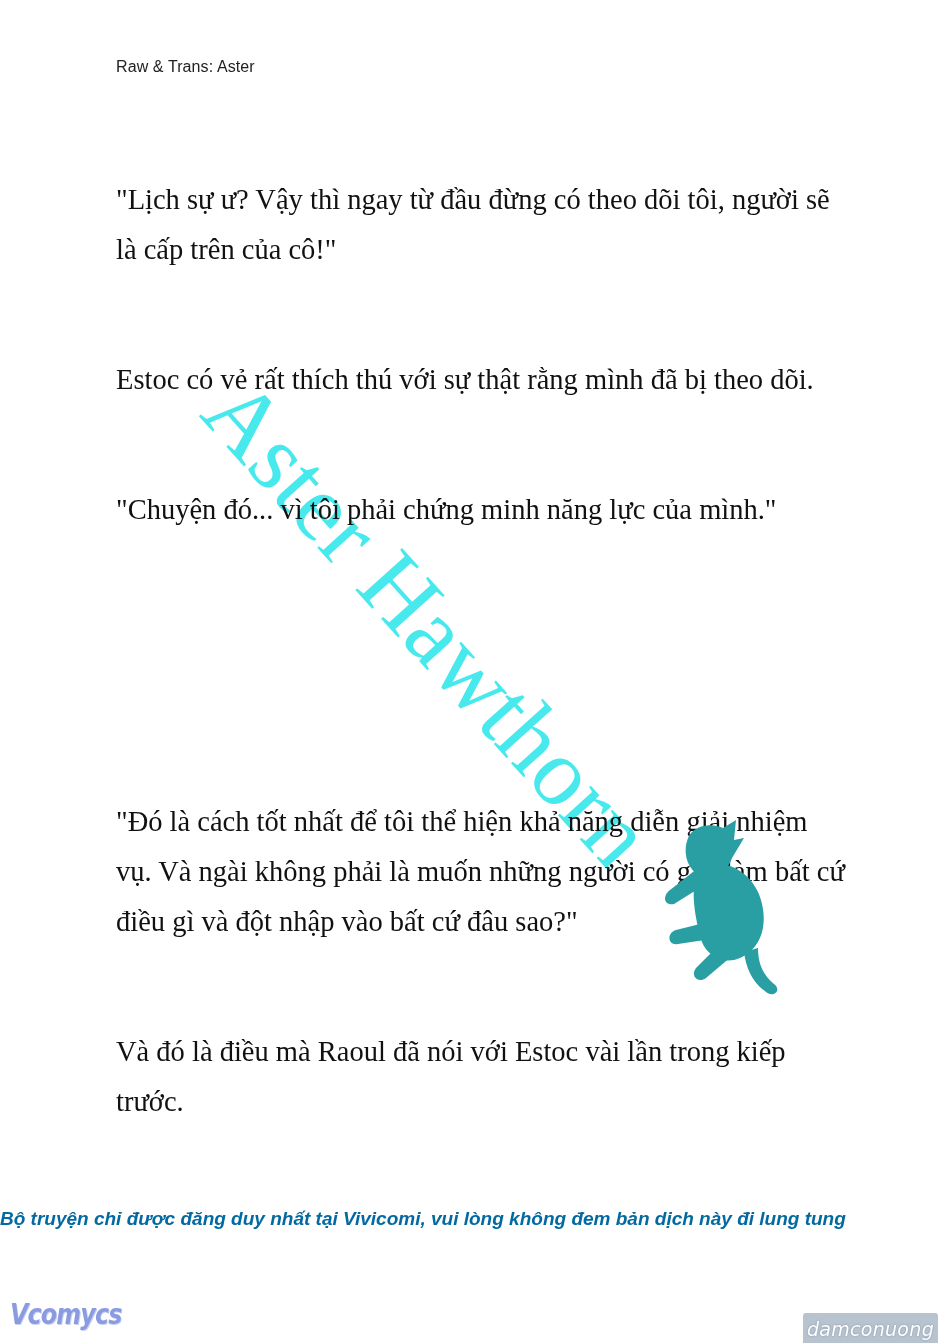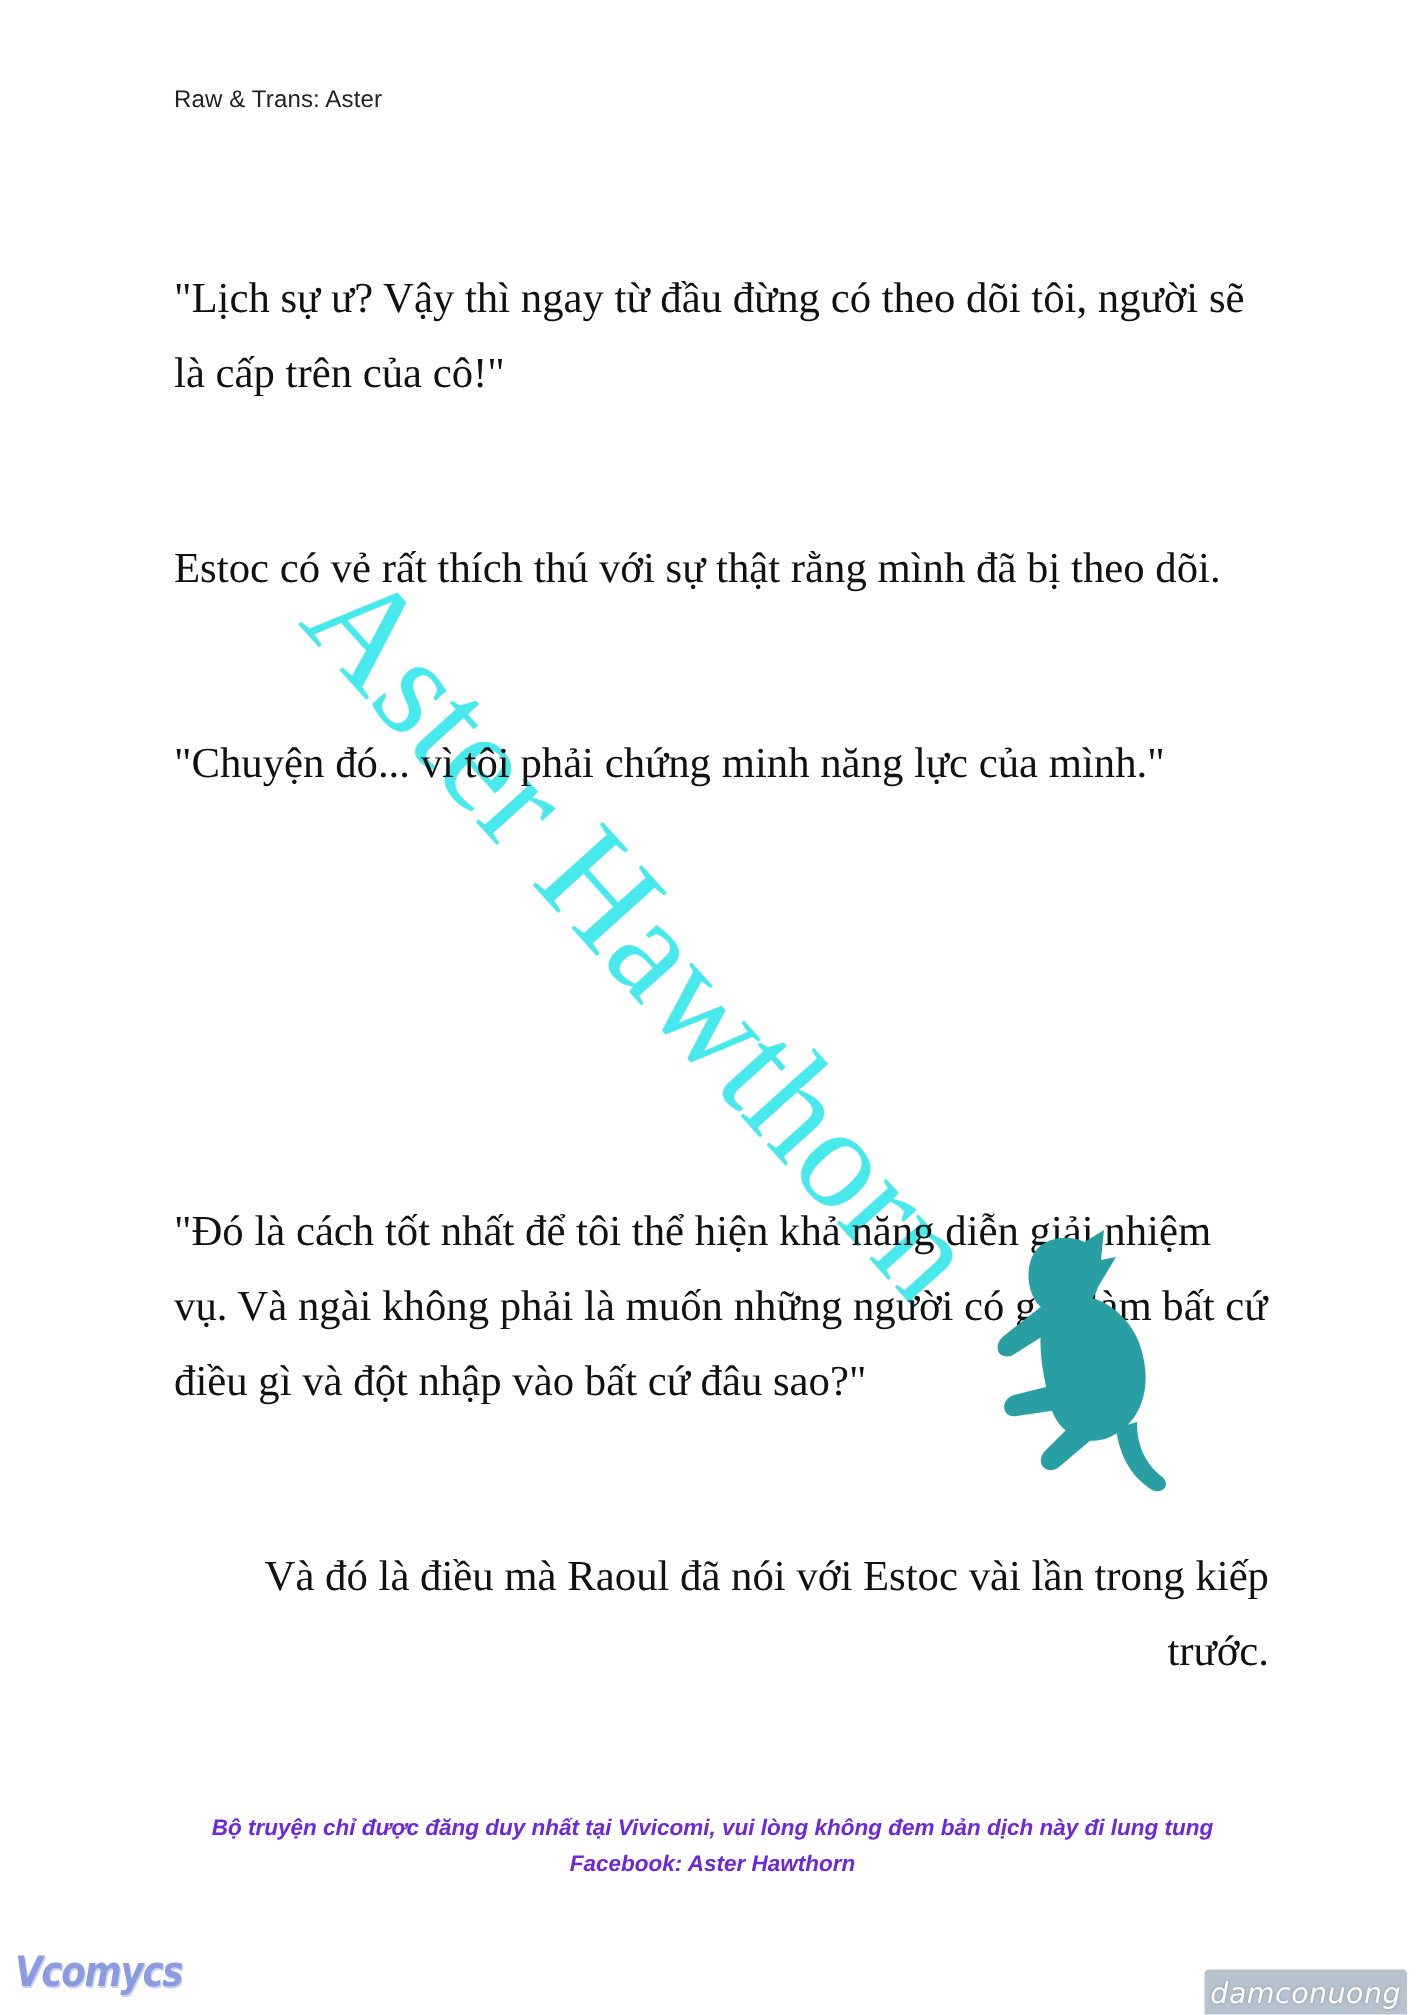--- a/index.html
+++ b/index.html
@@ -37,21 +37,21 @@
       line-height: 50px;
       color: #111;
       margin: 0;
       z-index: 2;
     }
     #p1 { top: 175px; }
     #p2 { top: 355px; }
     #p3 { top: 485px; }
     #p4 { top: 615px; }
     #p5 { top: 797px; }
-    #p6 { top: 1027px; text-align: right; }
+    #p6 { top: 1027px; }
 
     .watermark {
       position: absolute;
       left: 120px;
       top: 575px;
       width: 760px;
       text-align: center;
       font-family: "Liberation Serif", serif;
       font-size: 96px;
       line-height: 96px;
@@ -69,27 +69,26 @@
       top: 818px;
       width: 150px;
       height: 180px;
       z-index: 3;
     }
     .footer-notes {
       position: absolute;
       left: 0;
       top: 1207px;
       width: 950px;
-      text-align: center;
       font-family: "Liberation Sans", sans-serif;
       font-style: italic;
       font-weight: bold;
-      font-size: 15px;
+      font-size: 19px;
       line-height: 24px;
-      color: #6d28d9;
+      color: #0369a1;
     }
     .footer-notes div { margin: 0; }
     .logo-left {
       position: absolute;
       left: 10px;
       top: 1298px;
       font-family: "DejaVu Sans", sans-serif;
       font-style: italic;
       font-weight: bold;
       font-size: 28px;
@@ -144,19 +143,18 @@
 
         <path d="M70 128 L 48 150 C 42 158, 50 166, 58 160 L 84 138 Z"></path>
 
         <path d="M96 134 C 98 150, 104 164, 118 174 C 126 180, 134 172, 126 166 C 114 156, 110 144, 110 130 Z"></path>
       </g>
     </svg>
   </div>
 
   <div class="footer-notes">
     <div>Bộ truyện chỉ được đăng duy nhất tại Vivicomi, vui lòng không đem bản dịch này đi lung tung</div>
-    <div>Facebook: Aster Hawthorn</div>
   </div>
 
   <div class="logo-left">Vcomycs</div>
   <div class="logo-right">damconuong</div>
 
 </div>
 
 </body></html>

